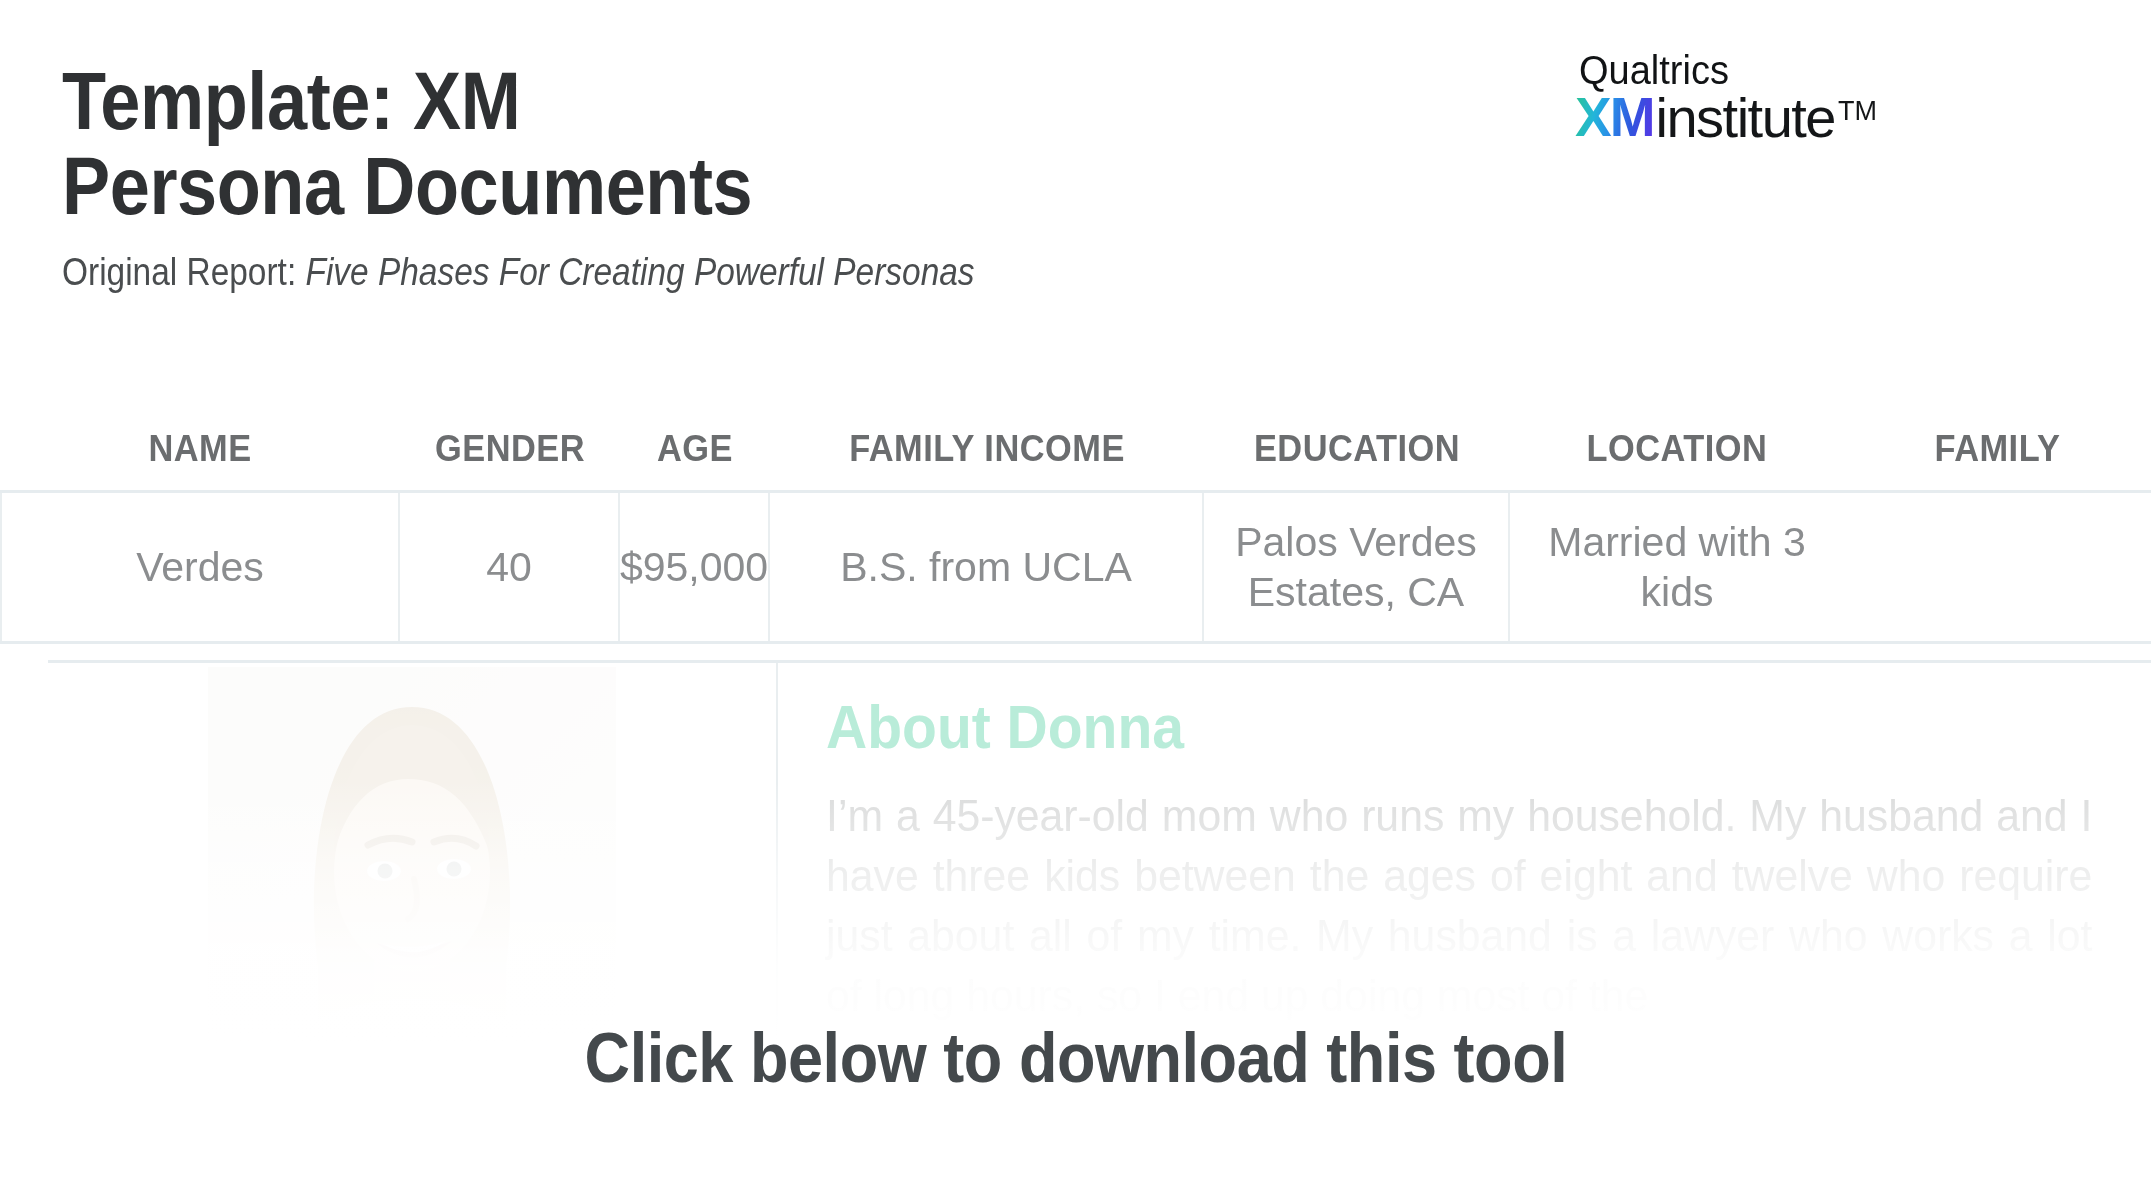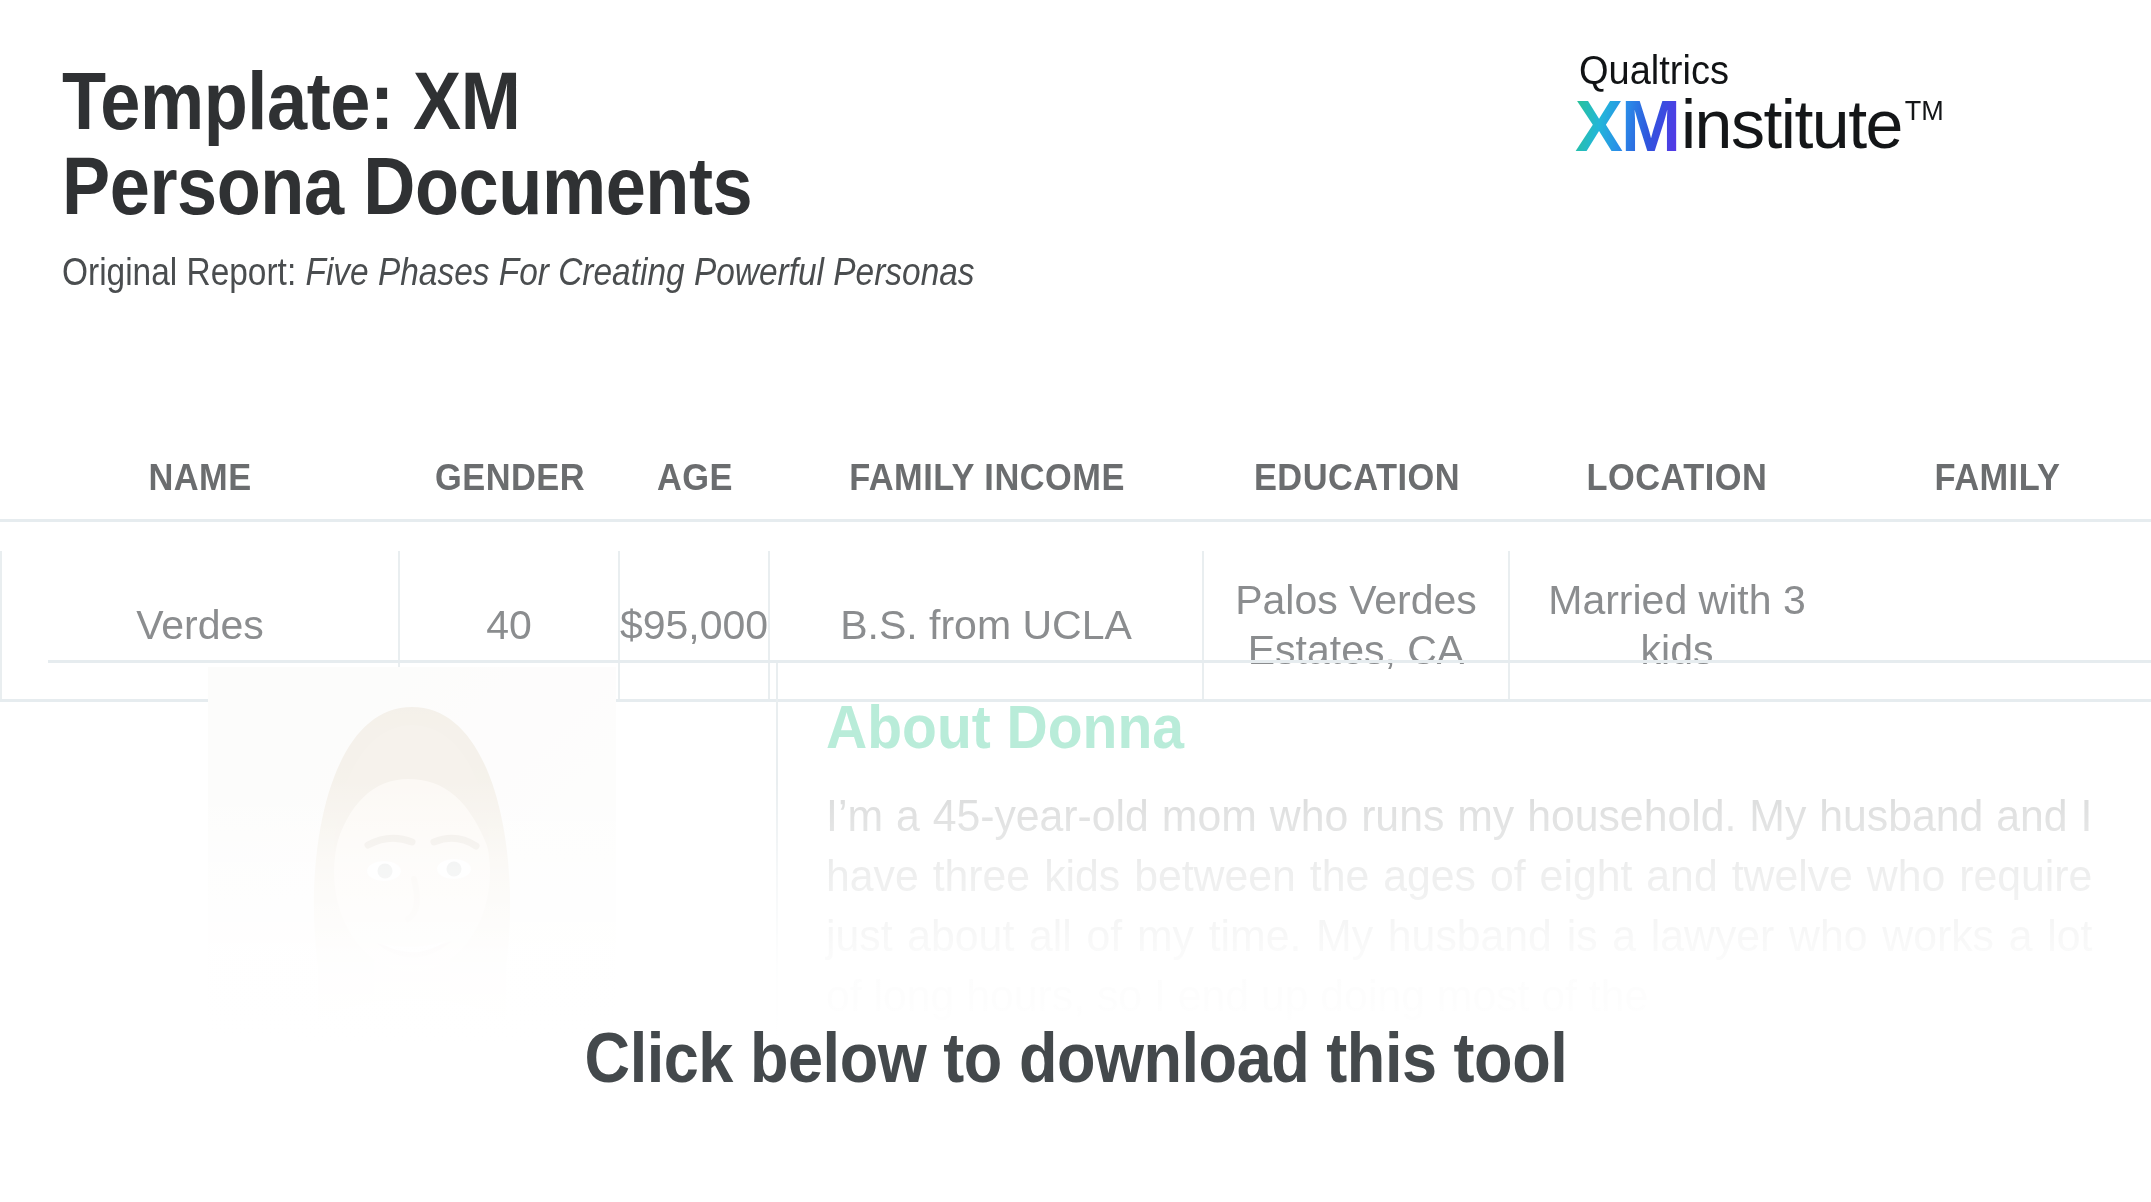--- a/index.html
+++ b/index.html
@@ -88,38 +88,38 @@
   .logo-main {
     position: absolute;
     left: 4px;
     top: 42px;
     display: flex;
     align-items: flex-start;
   }
   .logo-xm {
     font-family: "Liberation Sans", sans-serif;
     font-weight: bold;
-    font-size: 72px;
+    font-size: 55px;
     line-height: 1;
     letter-spacing: -2px;
     background: linear-gradient(100deg,
         #29c48f 0%,
         #22b6d9 26%,
         #2a8ee8 46%,
         #2f55dd 70%,
         #5b34e8 100%);
     -webkit-background-clip: text;
     background-clip: text;
     color: transparent;
     -webkit-text-fill-color: transparent;
   }
   .logo-institute {
     font-family: "Liberation Sans", sans-serif;
     font-weight: normal;
-    font-size: 68px;
+    font-size: 56px;
     line-height: 1;
     letter-spacing: -1.5px;
     color: #141618;
     margin-left: 2px;
     text-align: center;
   }
   .logo-tm {
     font-family: "Liberation Sans", sans-serif;
     font-size: 27px;
     color: #141618;
@@ -132,21 +132,20 @@
   .persona-table {
     position: absolute;
     left: 0;
     top: 428px;
     width: 2151px;
   }
   .table-grid {
     display: grid;
     grid-template-columns: 400px 220px 150px 434px 306px 334px 307px;
     width: 2151px;
-    margin-top: 29px;
   }
   .th {
     font-family: "Liberation Sans Narrow", "Liberation Sans", sans-serif;
     font-weight: bold;
     font-size: 37px;
     letter-spacing: 0.5px;
     color: #6b6d6f;
     text-align: center;
     padding: 0 6px 20px 6px;
     box-sizing: border-box;

